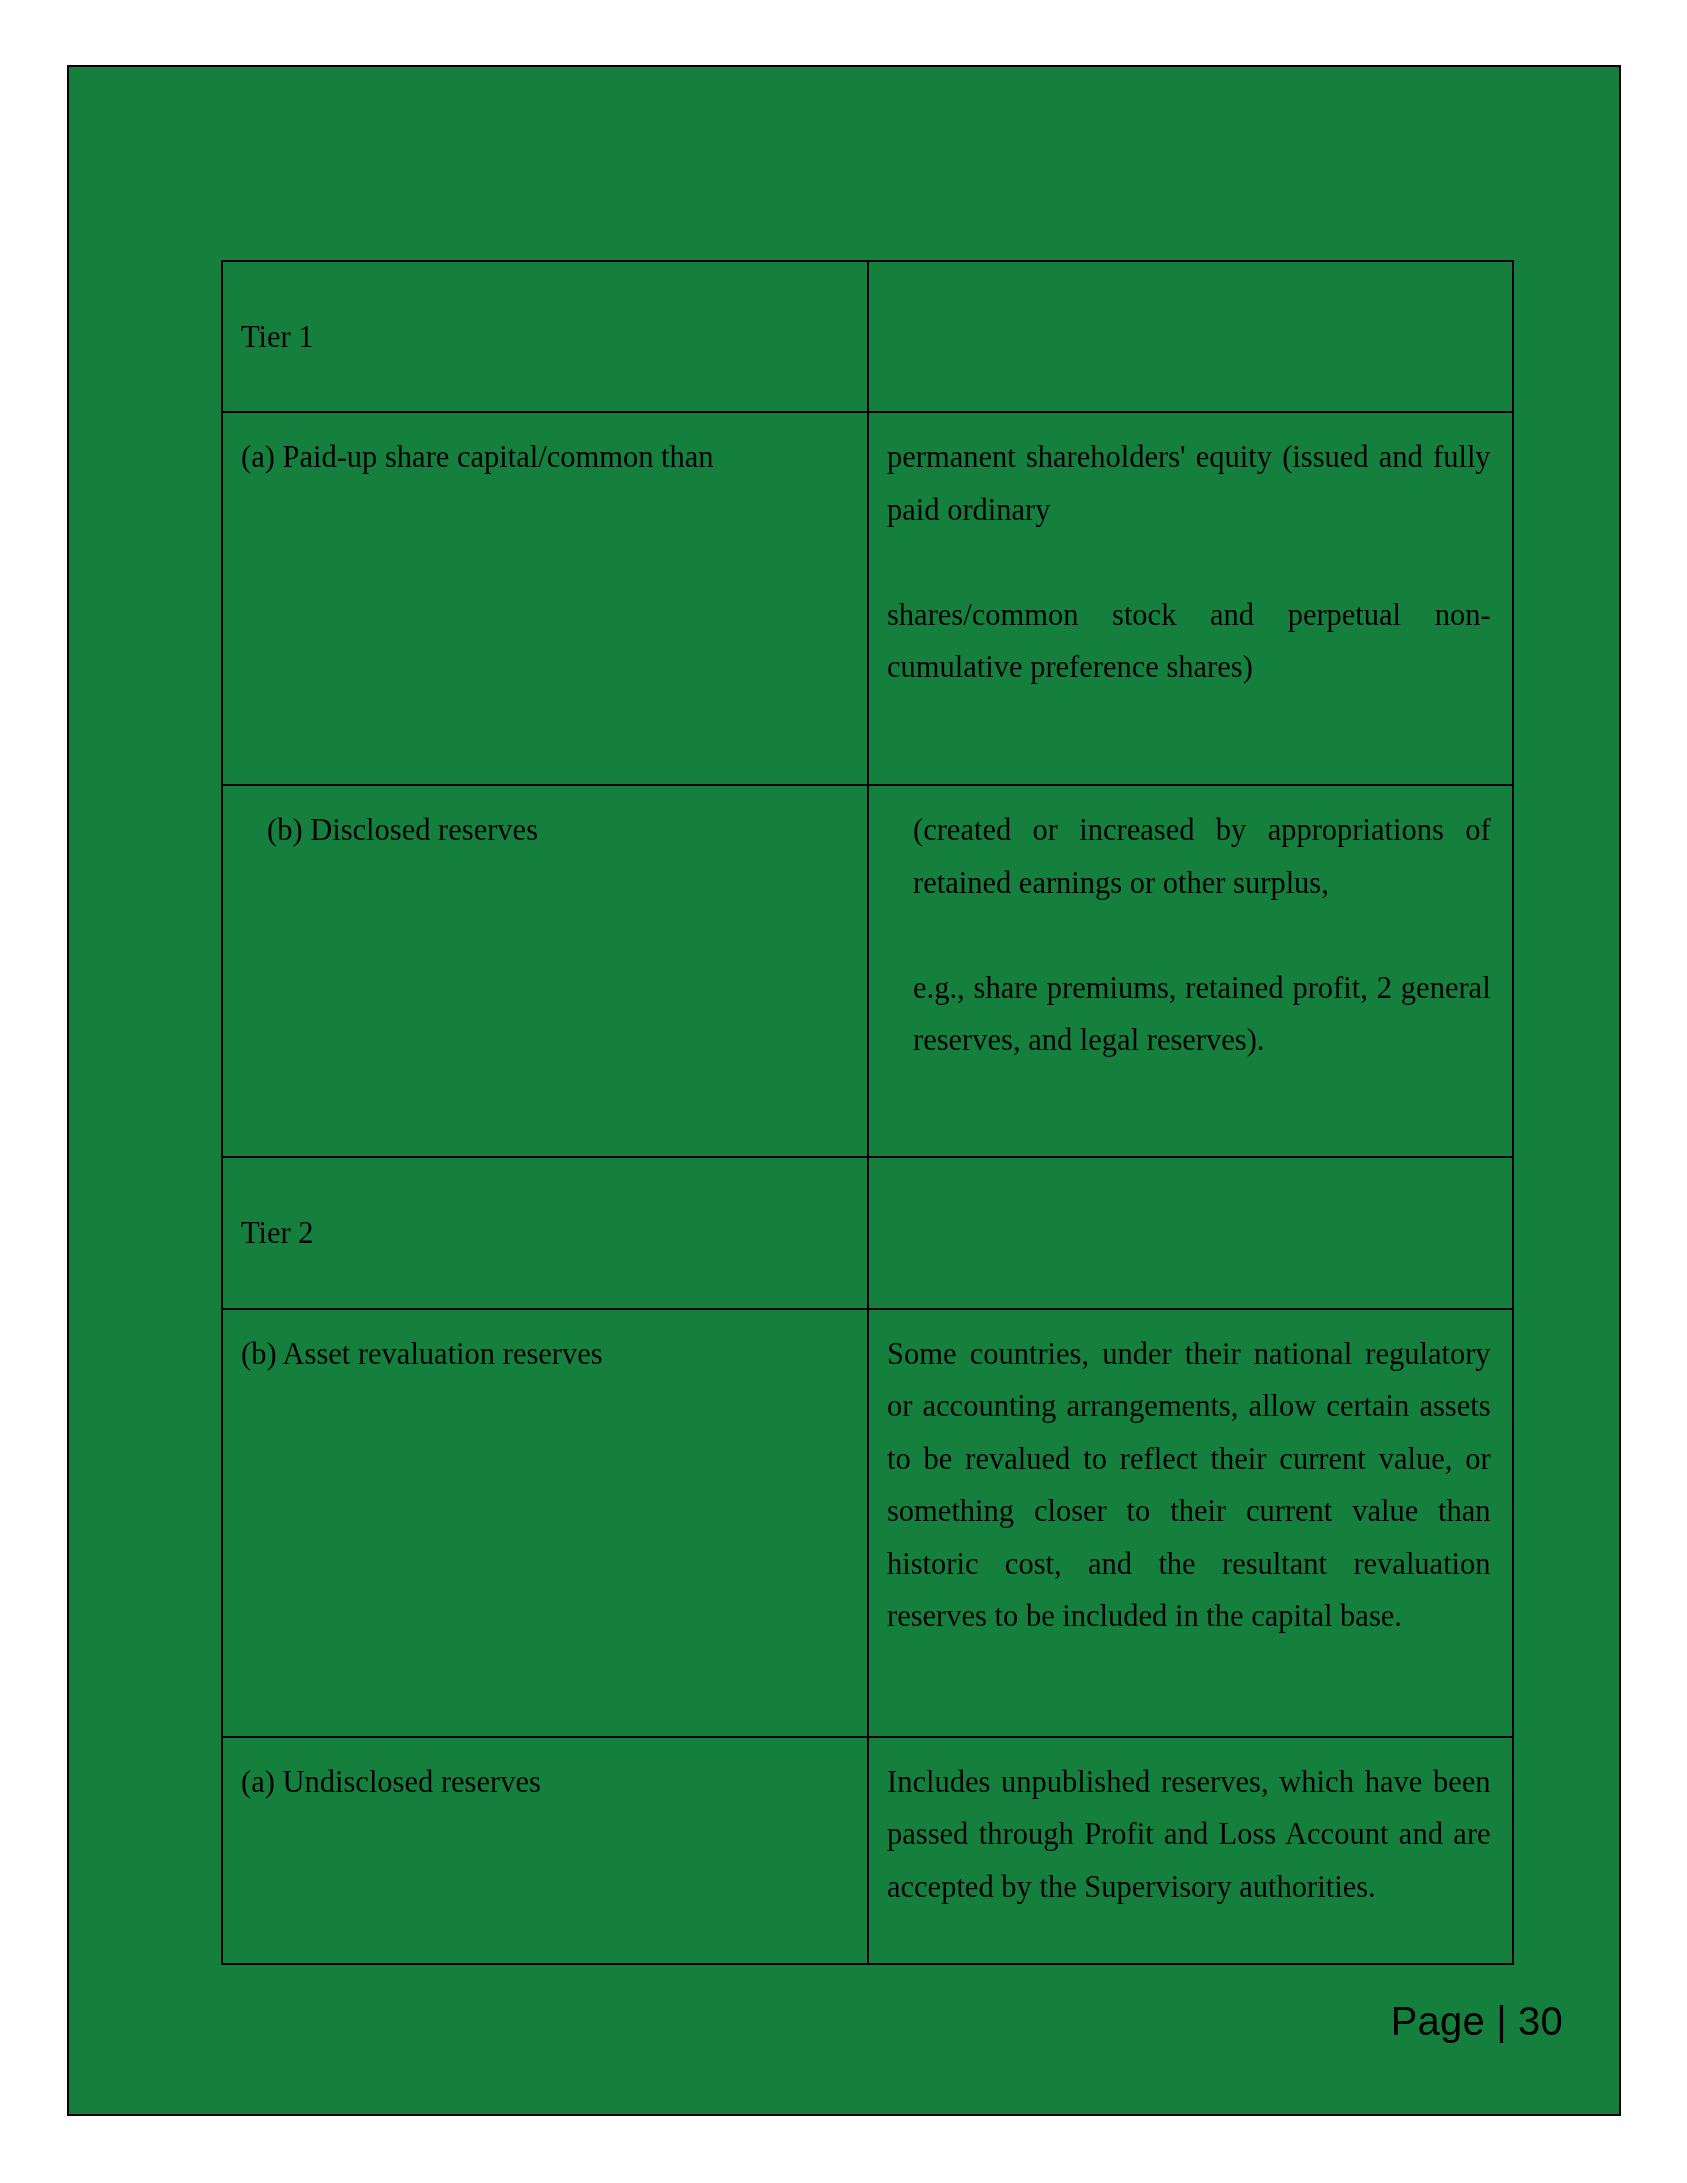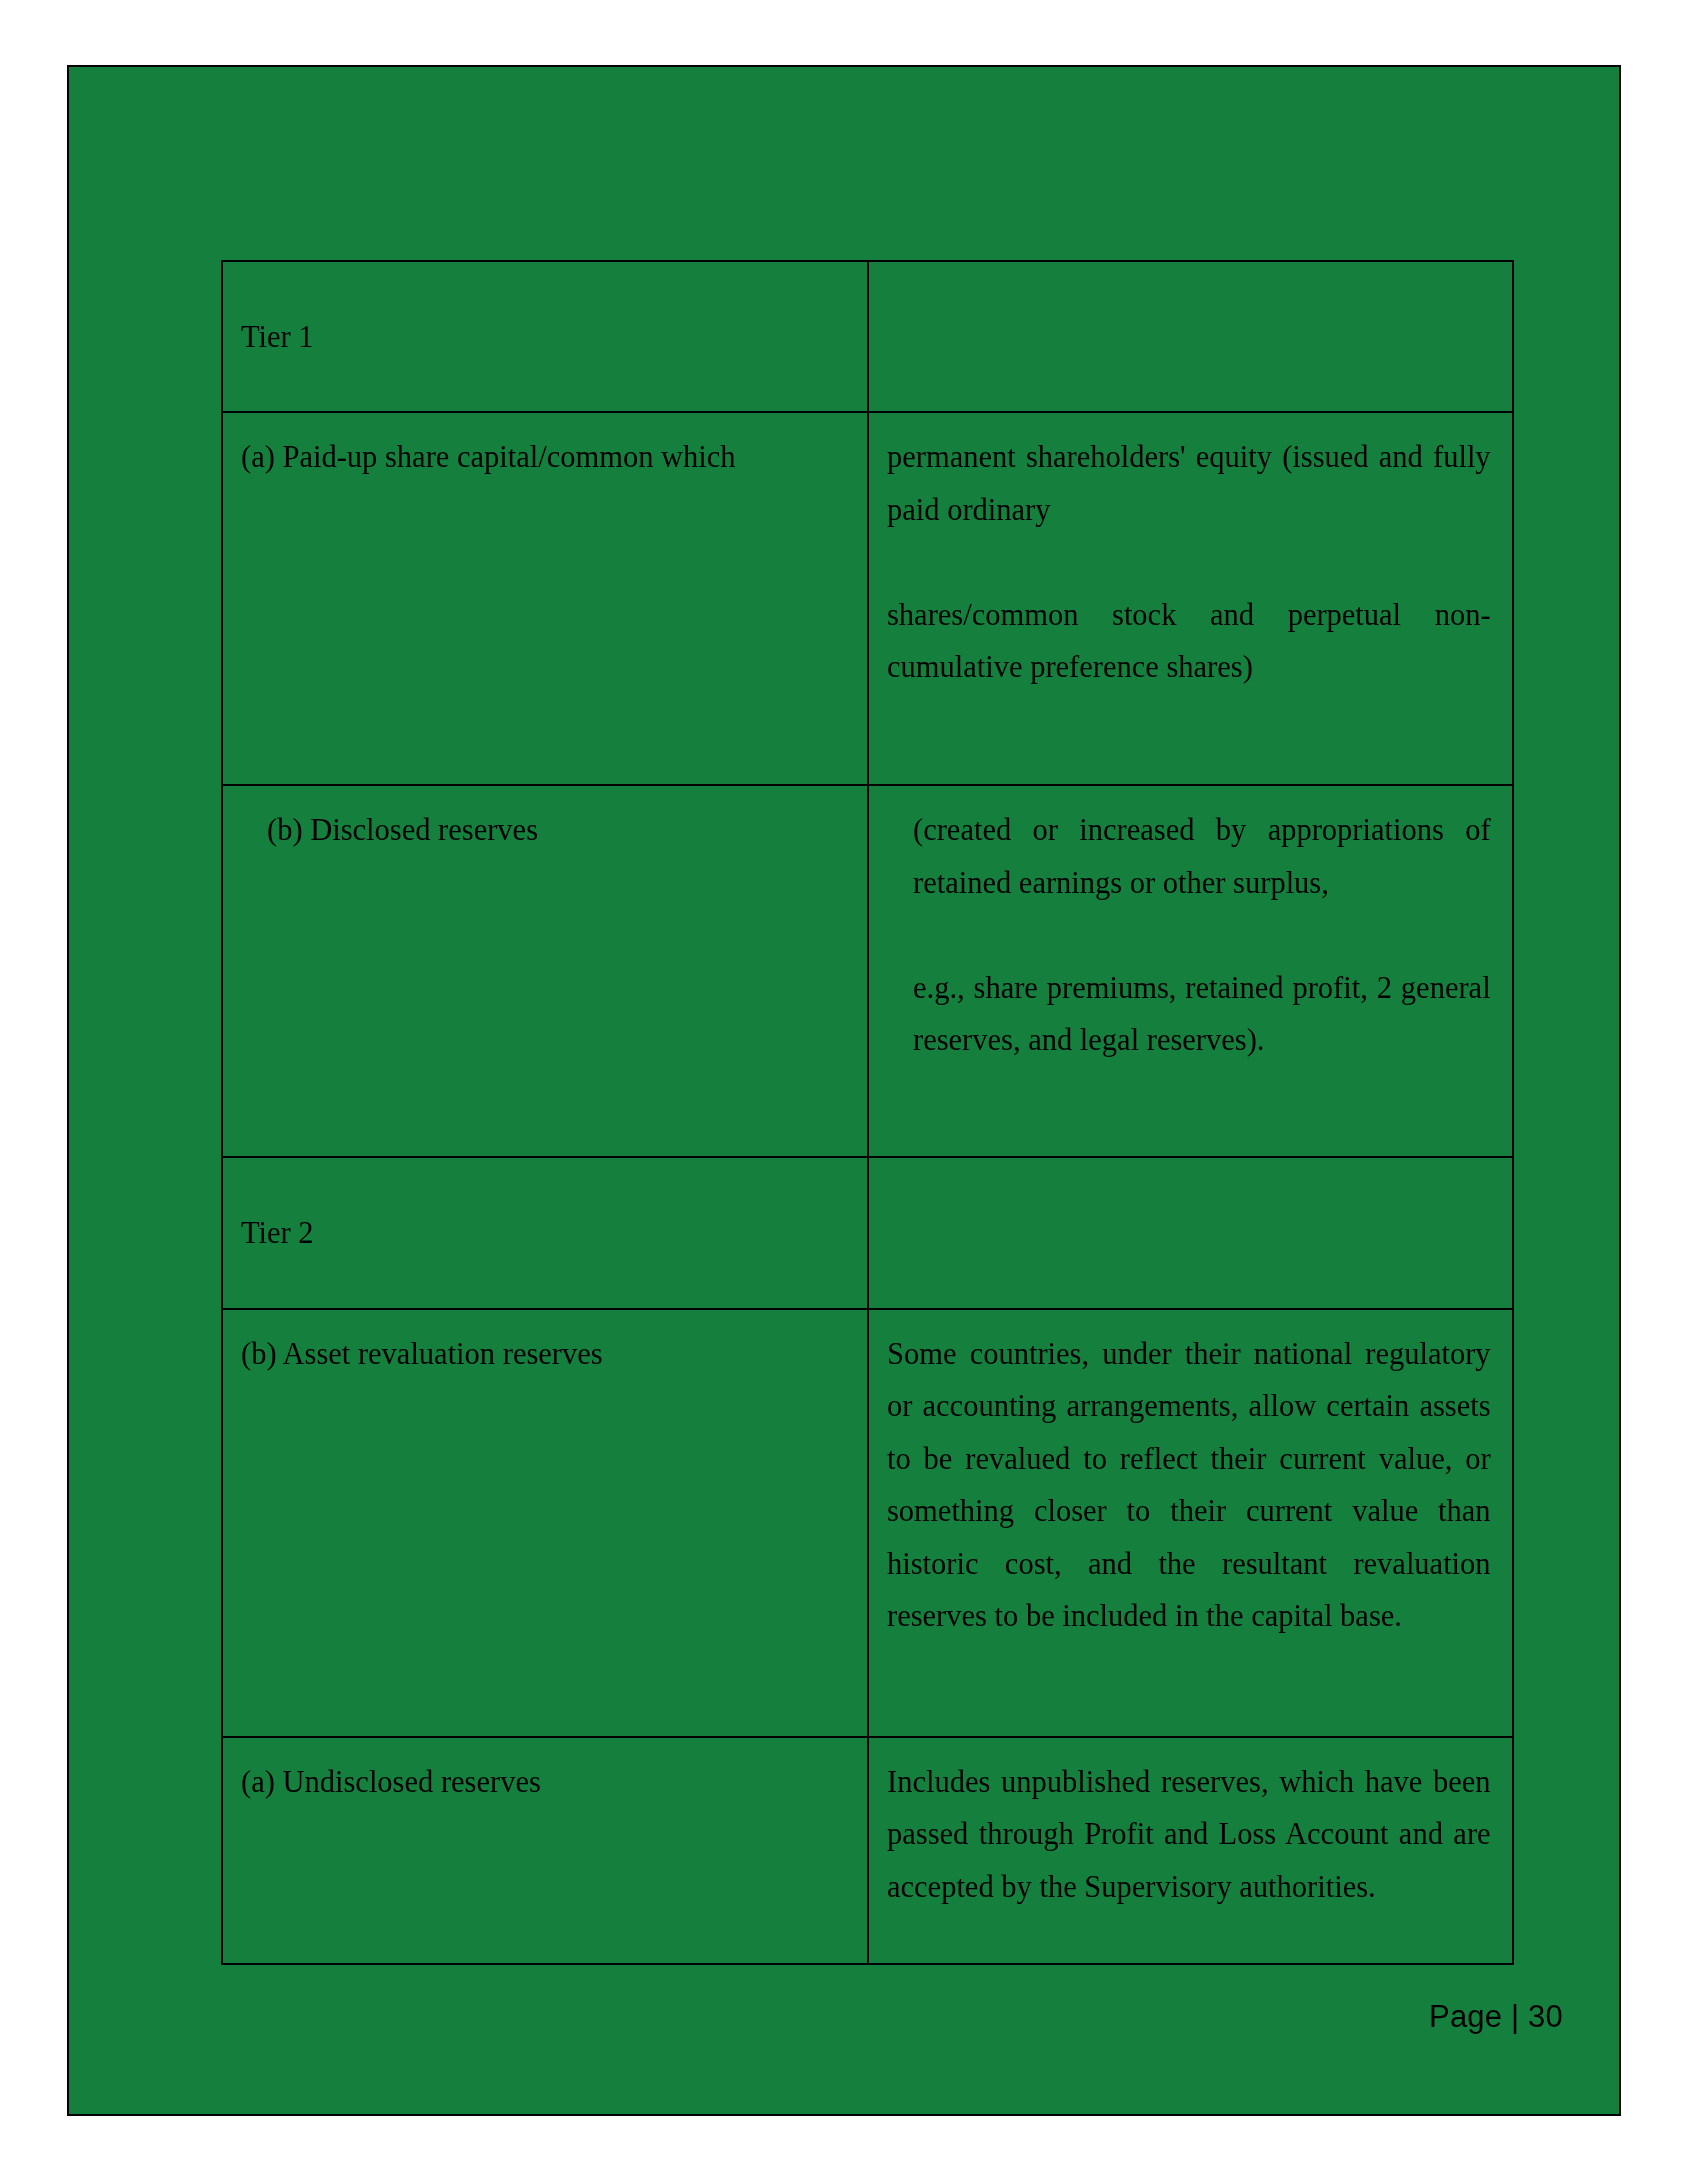--- a/index.html
+++ b/index.html
@@ -90,21 +90,21 @@
 
   
   tr#row-general td.term-cell p { text-align-last: justify; }
 
   
   #page-footer {
     position: absolute;
     right: 56px;
     top: 1932px;
     font-family: "Liberation Sans", "DejaVu Sans", sans-serif;
-    font-size: 31px;
+    font-size: 40px;
     color: #000000;
     letter-spacing: 0.2px;
     white-space: nowrap;
     margin-left: 20px;
   }
 </style>
 </head>
 <body>
 
 <div id="page-frame">
@@ -118,21 +118,21 @@
 
       <tr class="tier-row" id="row-tier1">
         <td class="tier-label">
           <p>Tier  1</p>
         </td>
         <td class="desc-cell"></td>
       </tr>
 
       <tr id="row-paid-up">
         <td class="term-cell">
-          <p>(a) Paid-up share capital/common  which</p>
+          <p>(a) Paid-up share capital/common  than</p>
         </td>
         <td class="desc-cell">
           <p>permanent shareholders' equity (issued and fully paid ordinary</p>
           <p>shares/common stock and perpetual non-cumulative preference shares)</p>
         </td>
       </tr>
 
       <tr id="row-disclosed">
         <td class="term-cell">
           <p>(b) Disclosed  reserves</p>

